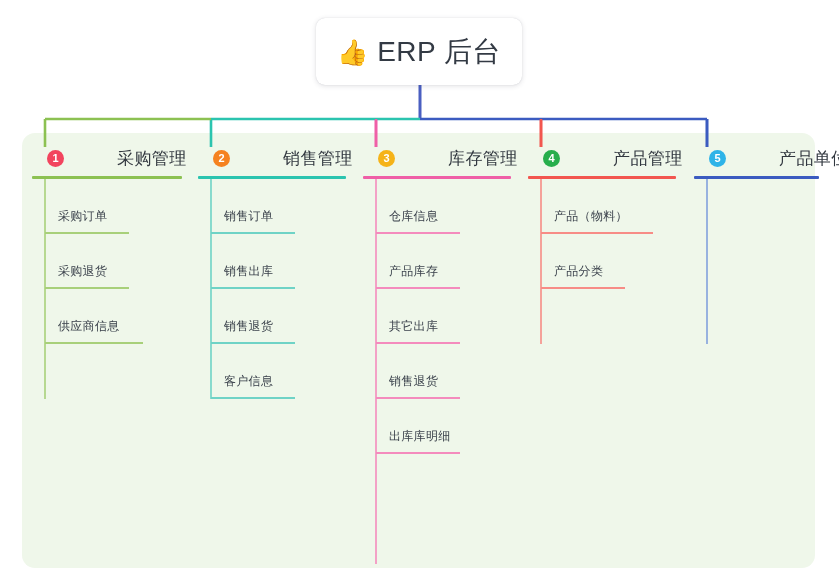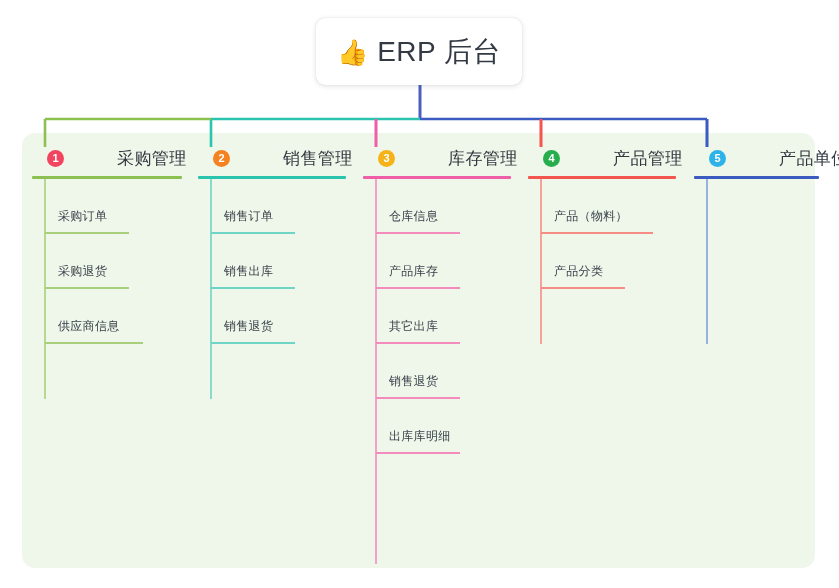--- a/index.html
+++ b/index.html
@@ -214,20 +214,24 @@
             <div class="leaf-underline" style="background: rgb(111, 211, 198); width: 84px;"></div>
           </div>
           <div class="leaf">
             <span class="leaf-label">销售出库</span>
             <div class="leaf-underline" style="background: rgb(111, 211, 198); width: 84px;"></div>
           </div>
           <div class="leaf">
             <span class="leaf-label">销售退货</span>
             <div class="leaf-underline" style="background: rgb(111, 211, 198); width: 84px;"></div>
           </div>
+          <div class="leaf">
+            <span class="leaf-label">客户信息</span>
+            <div class="leaf-underline" style="background: rgb(111, 211, 198); width: 84px;"></div>
+          </div>
         </div>
       </div>
       <div class="col" style="left: 363px; width: 148px;">
         <div class="col-head">
           <span class="badge" style="background: rgb(245, 179, 25);">3</span>
           <span class="col-title">库存管理</span>
         </div>
         <div class="col-underline" style="background: rgb(239, 95, 167); width: 148px;"></div>
         <div class="leaves">
           <div class="leaf">

